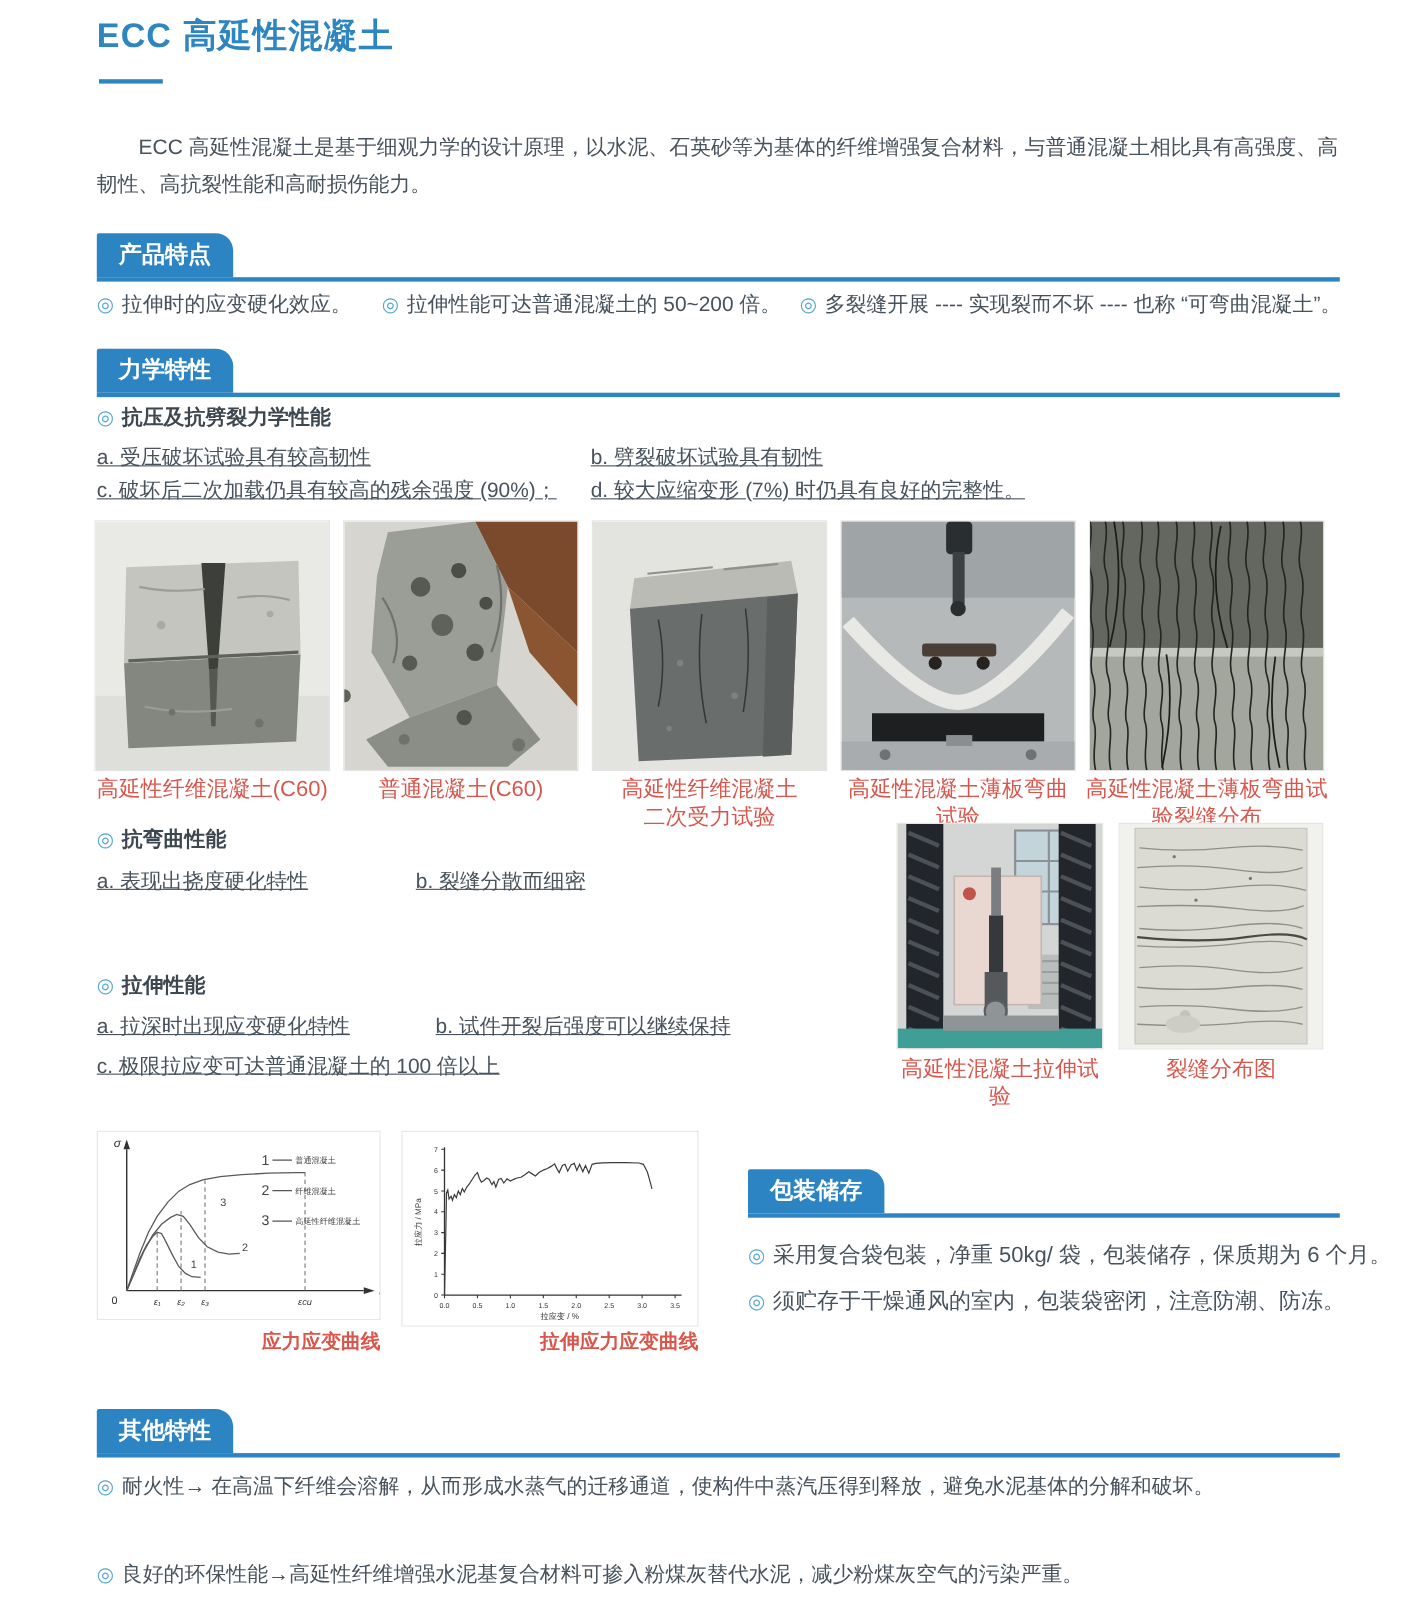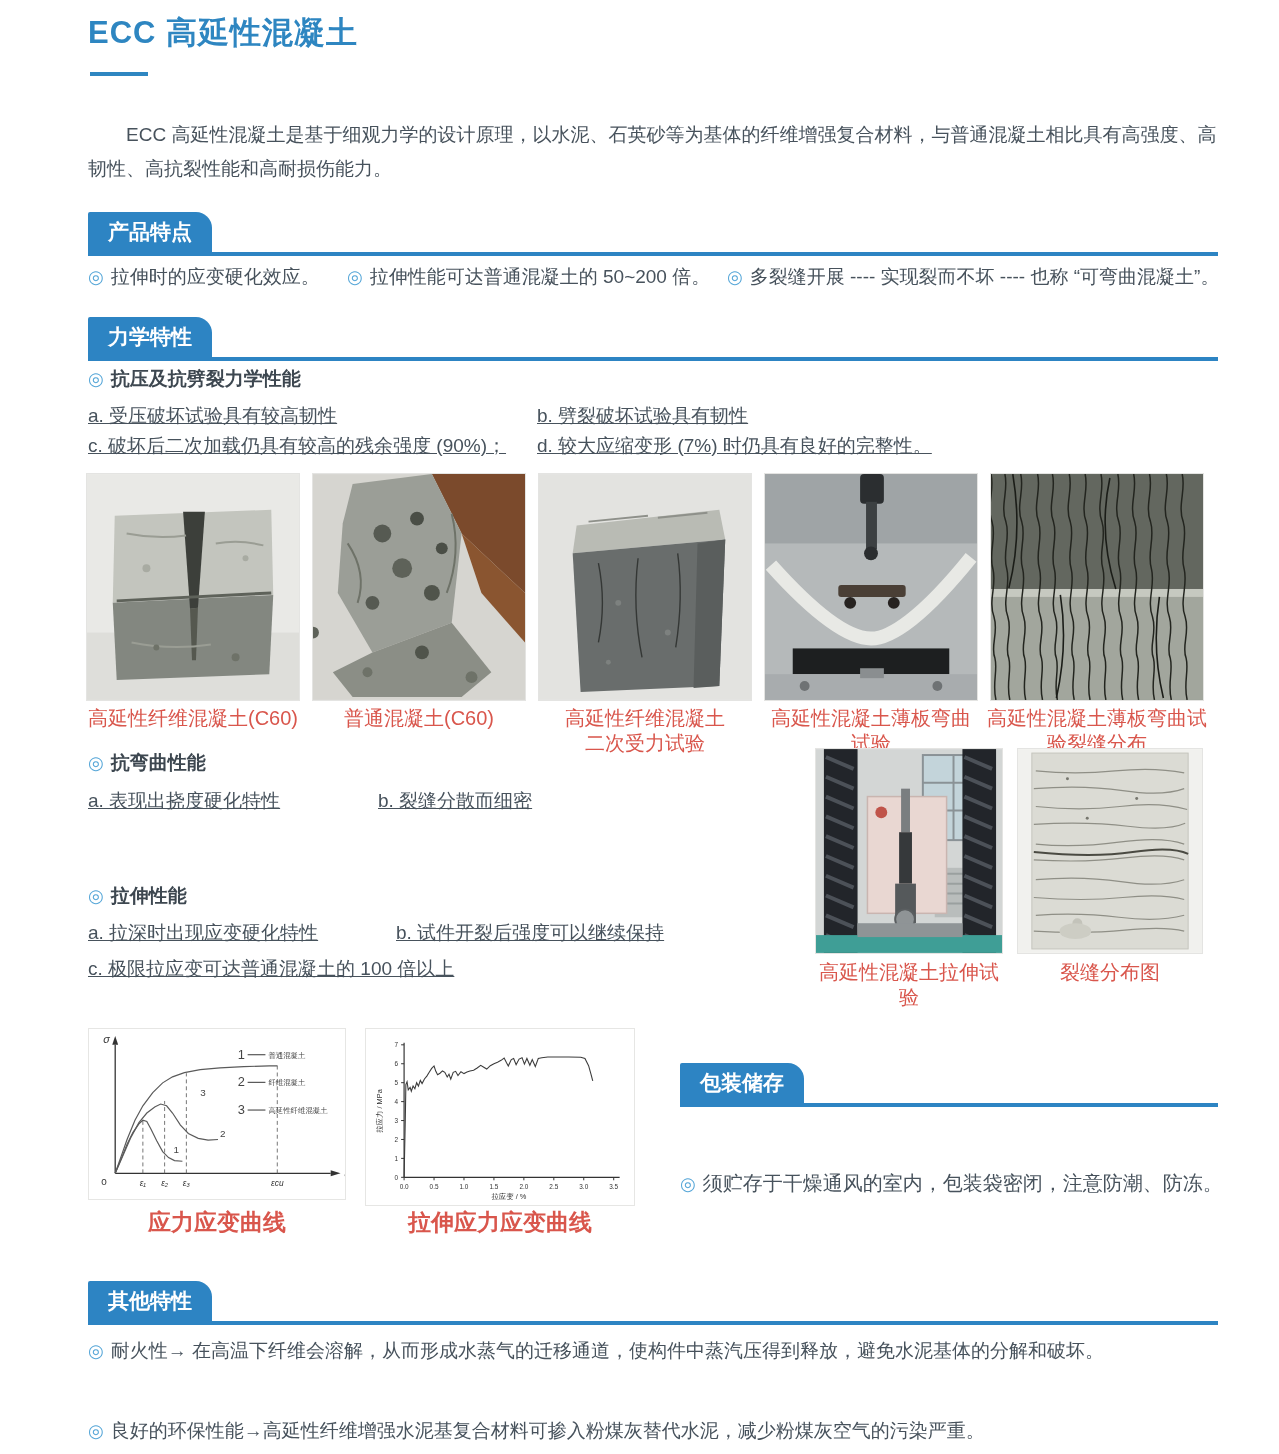--- a/index.html
+++ b/index.html
@@ -15,21 +15,21 @@
   .bullet{font-size:19px;line-height:26px;color:#47525c;white-space:nowrap;}
   .bullet-big{font-size:20px;}
   .ring{color:#57a7d8;margin-right:7px;font-size:18px;}
   .subhead{font-size:19px;font-weight:bold;color:#3d4750;white-space:nowrap;}
   .litem{font-size:19px;color:#47525c;white-space:nowrap;text-decoration:underline;}
   .photo{position:absolute;border:1px solid #e4e4e2;box-sizing:border-box;background:#fff;}
   .photo svg{display:block;width:100%;height:100%;}
   .pcap{position:absolute;font-size:20px;line-height:25px;color:#d9564c;text-align:center;white-space:pre-line;}
   .chart-box{position:absolute;border:1px solid #e6e6e4;box-sizing:border-box;background:#fff;}
   .chart-box svg{display:block;width:100%;height:100%;}
-  .chart-cap{position:absolute;font-size:23px;font-weight:bold;color:#d9564c;text-align:center;}
+  .chart-cap{position:absolute;font-size:18px;font-weight:bold;color:#d9564c;text-align:right;}
 </style>
 </head>
 <body>
 
 <div class="page">
 
   <div class="abs page-title">ECC 高延性混凝土</div>
   <div class="abs title-underline"></div>
 
   <div class="abs intro">ECC 高延性混凝土是基于细观力学的设计原理，以水泥、石英砂等为基体的纤维增强复合材料，与普通混凝土相比具有高强度、高韧性、高抗裂性能和高耐损伤能力。</div>
@@ -267,20 +267,21 @@
         <text x="16" y="83" font-size="7.5" fill="#333" text-anchor="middle" transform="rotate(-90 16 83)">拉应力 / MPa</text>
         <text x="144" y="172" font-size="7.5" fill="#333" text-anchor="middle">拉应变 / %</text>
         <polyline points="38.0,150.0 39.2,92.6 39.8,56.2 41.0,53.3 42.2,61.6 44.1,59.1 45.3,62.9 47.1,57.7 48.9,60.4 50.7,54.3 52.5,57.7 54.4,52.0 56.2,55.2 58.6,50.5 61.0,47.6 63.4,43.8 65.9,39.9 68.3,37.4 70.1,42.8 71.9,46.2 74.3,44.7 76.8,42.4 79.2,43.8 81.6,48.5 83.4,45.7 85.2,50.8 87.7,43.8 90.1,42.8 92.5,47.0 95.5,43.2 98.6,45.1 101.6,43.6 104.6,42.4 108.3,41.7 111.9,39.4 115.5,36.7 118.6,38.6 121.6,40.5 125.2,37.1 128.9,35.1 132.5,33.6 136.1,31.7 139.2,29.4 141.6,34.2 143.4,37.4 146.4,30.9 148.8,29.8 151.3,36.1 154.3,30.4 157.3,29.0 159.7,35.5 162.2,29.8 165.2,36.7 167.6,30.9 170.7,38.0 173.7,29.8 177.3,29.0 183.4,28.4 192.5,28.3 204.6,28.3 216.7,28.6 220.9,29.8 224.6,37.1 227.0,45.7 228.8,52.4" fill="none" stroke="#3c3c3c" stroke-width="1.1"></polyline>
       </svg>
   </div>
   <div class="chart-cap" style="left:88px;top:1207px;width:258px;">应力应变曲线</div>
   <div class="chart-cap" style="left:365px;top:1207px;width:270px;">拉伸应力应变曲线</div>
 
   <div class="abs sec-tab" style="left:680px;top:1063px;">包装储存</div>
   <div class="abs sec-line" style="left:680px;top:1103px;width:538px;"></div>
+  <div class="abs bullet bullet-big" style="left:680px;top:1128px;"><span class="ring">◎</span><span>采用复合袋包装，净重 50kg/ 袋，包装储存，保质期为 6 个月。</span></div>
   <div class="abs bullet bullet-big" style="left:680px;top:1170px;"><span class="ring">◎</span><span>须贮存于干燥通风的室内，包装袋密闭，注意防潮、防冻。</span></div>
 
   <div class="abs sec-tab" style="left:88px;top:1281px;">其他特性</div>
   <div class="abs sec-line" style="left:88px;top:1321px;width:1130px;"></div>
   <div class="abs bullet" style="left:88px;top:1338px;"><span class="ring">◎</span><span>耐火性→ 在高温下纤维会溶解，从而形成水蒸气的迁移通道，使构件中蒸汽压得到释放，避免水泥基体的分解和破坏。</span></div>
   <div class="abs bullet" style="left:88px;top:1418px;"><span class="ring">◎</span><span>良好的环保性能→高延性纤维增强水泥基复合材料可掺入粉煤灰替代水泥，减少粉煤灰空气的污染严重。</span></div>
 
 </div>
 
 </body></html>

